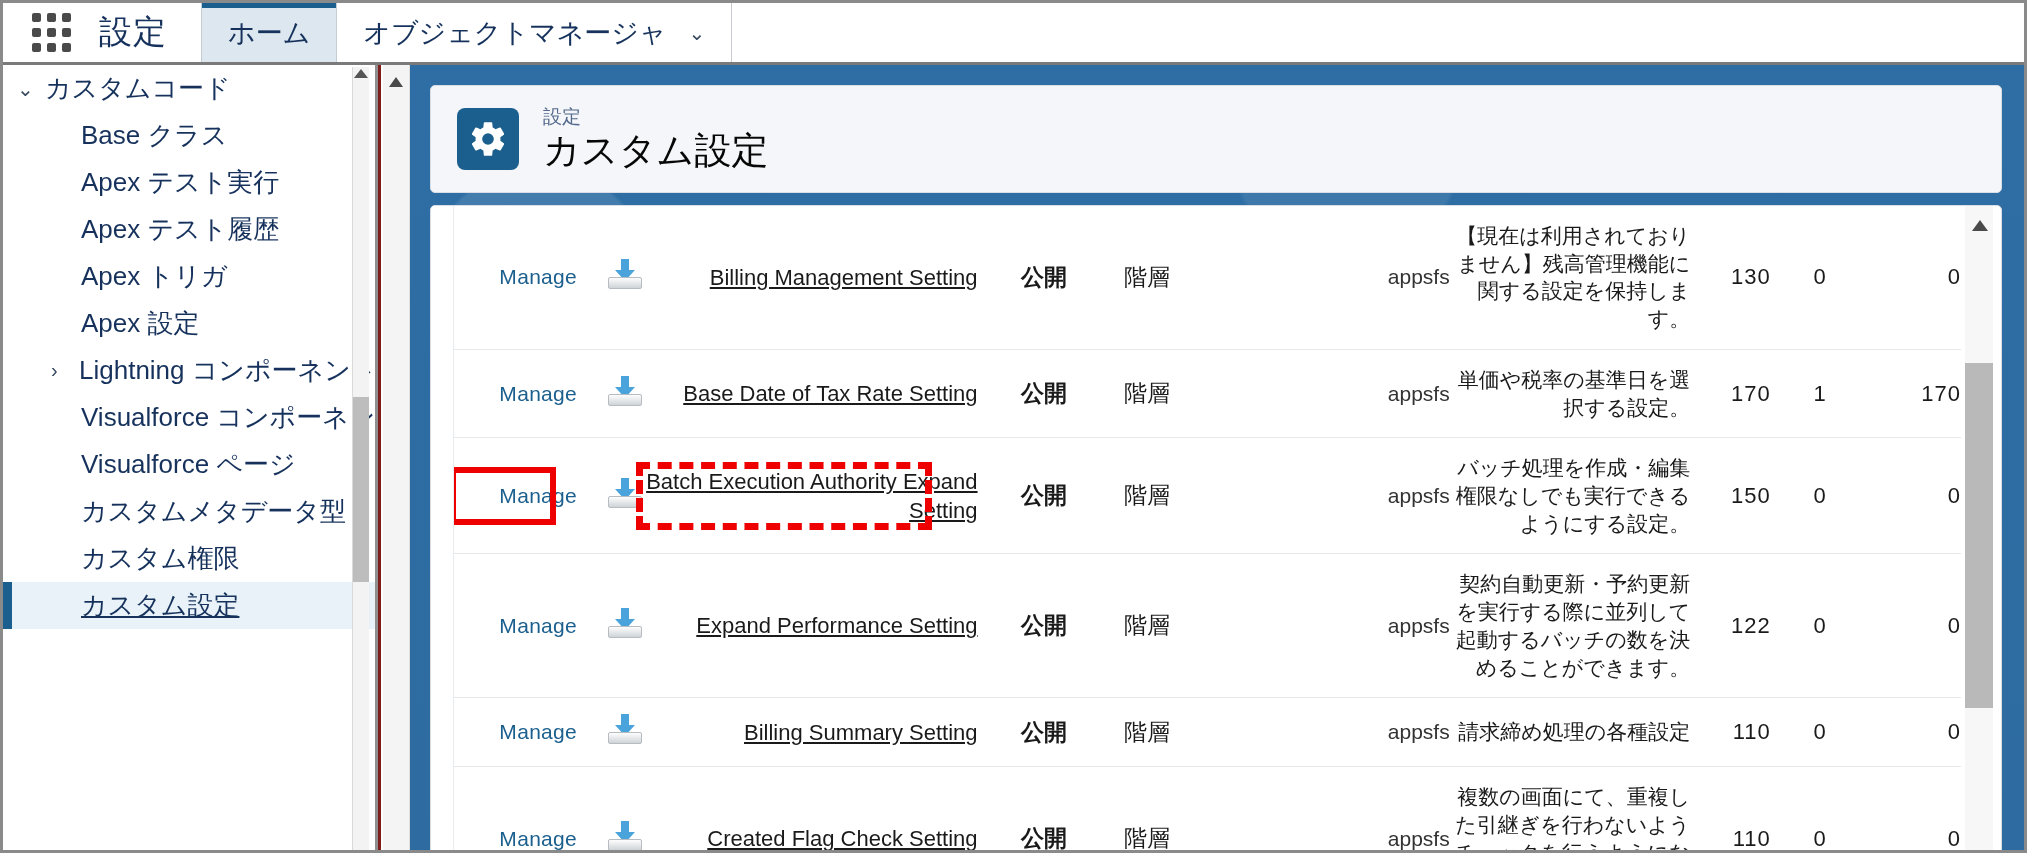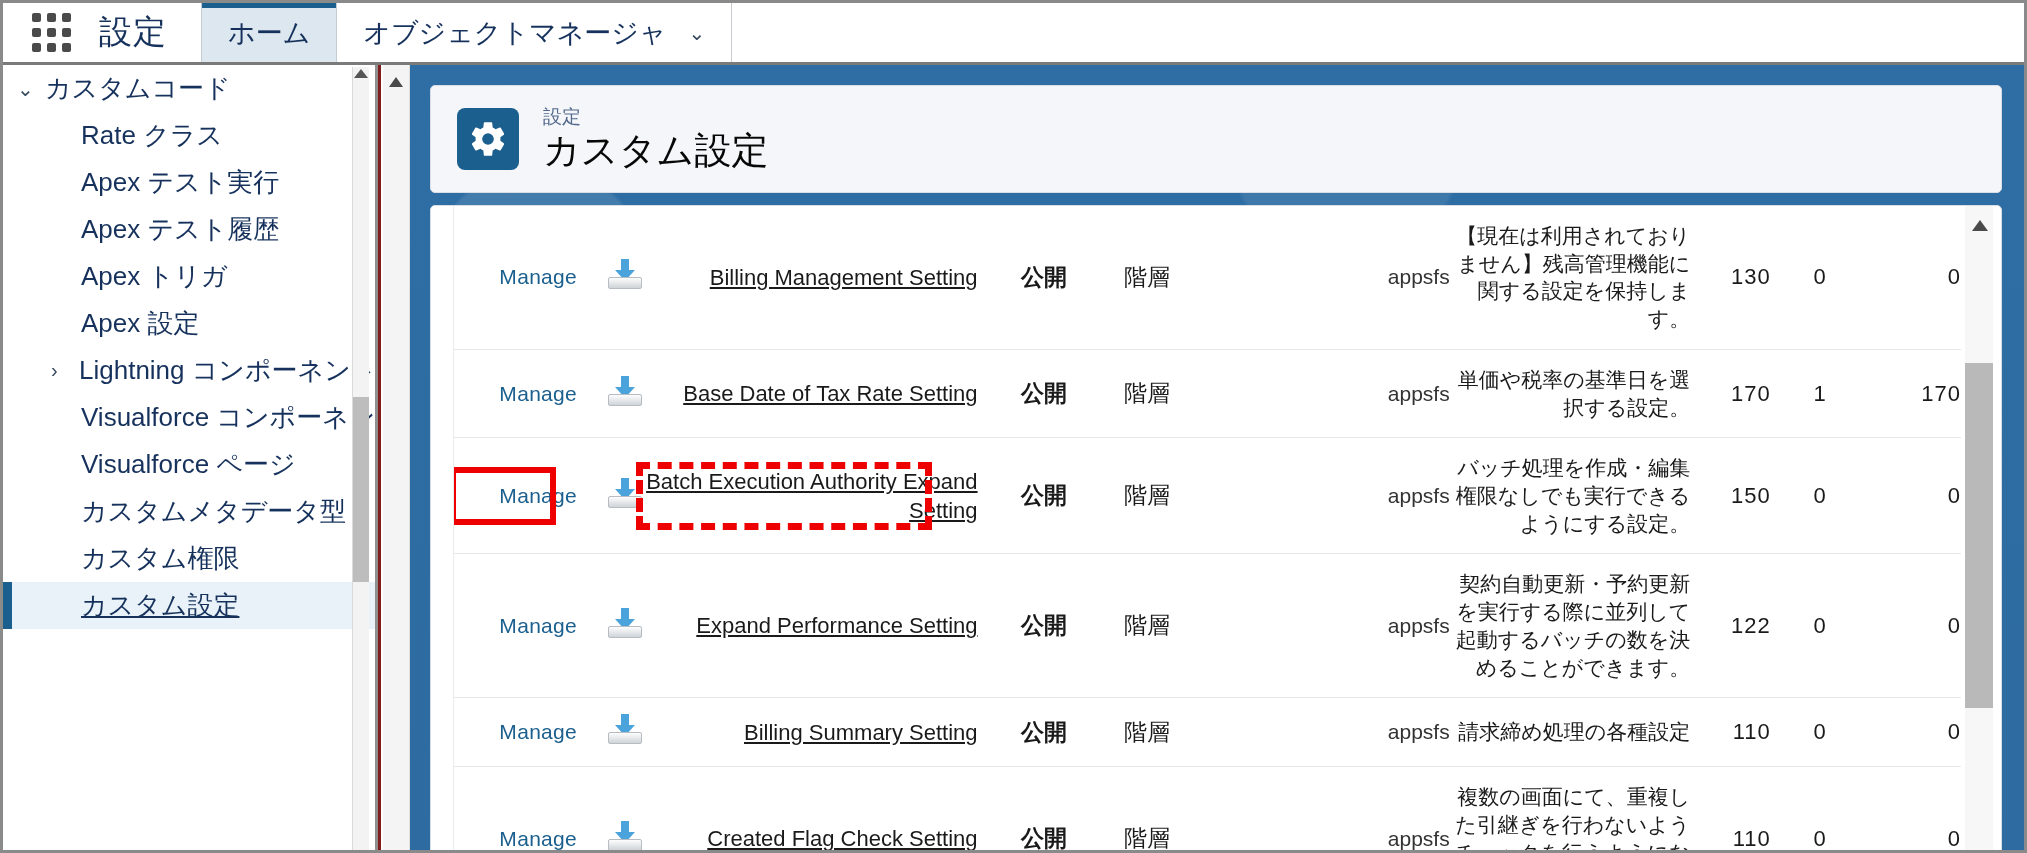--- a/index.html
+++ b/index.html
@@ -437,21 +437,21 @@
     </div>
   </div>
 
   <div class="sidebar">
     <ul class="nav-list" id="nav-list">
         <li class="nav-item level0">
           <span class="nav-caret">⌄</span>
           <span class="nav-label">カスタムコード</span>
         </li>
         <li class="nav-item level1">
-          <span class="nav-label">Rate クラス</span>
+          <span class="nav-label">Base クラス</span>
         </li>
         <li class="nav-item level1">
           <span class="nav-label">Apex テスト実行</span>
         </li>
         <li class="nav-item level1">
           <span class="nav-label">Apex テスト履歴</span>
         </li>
         <li class="nav-item level1">
           <span class="nav-label">Apex トリガ</span>
         </li>

